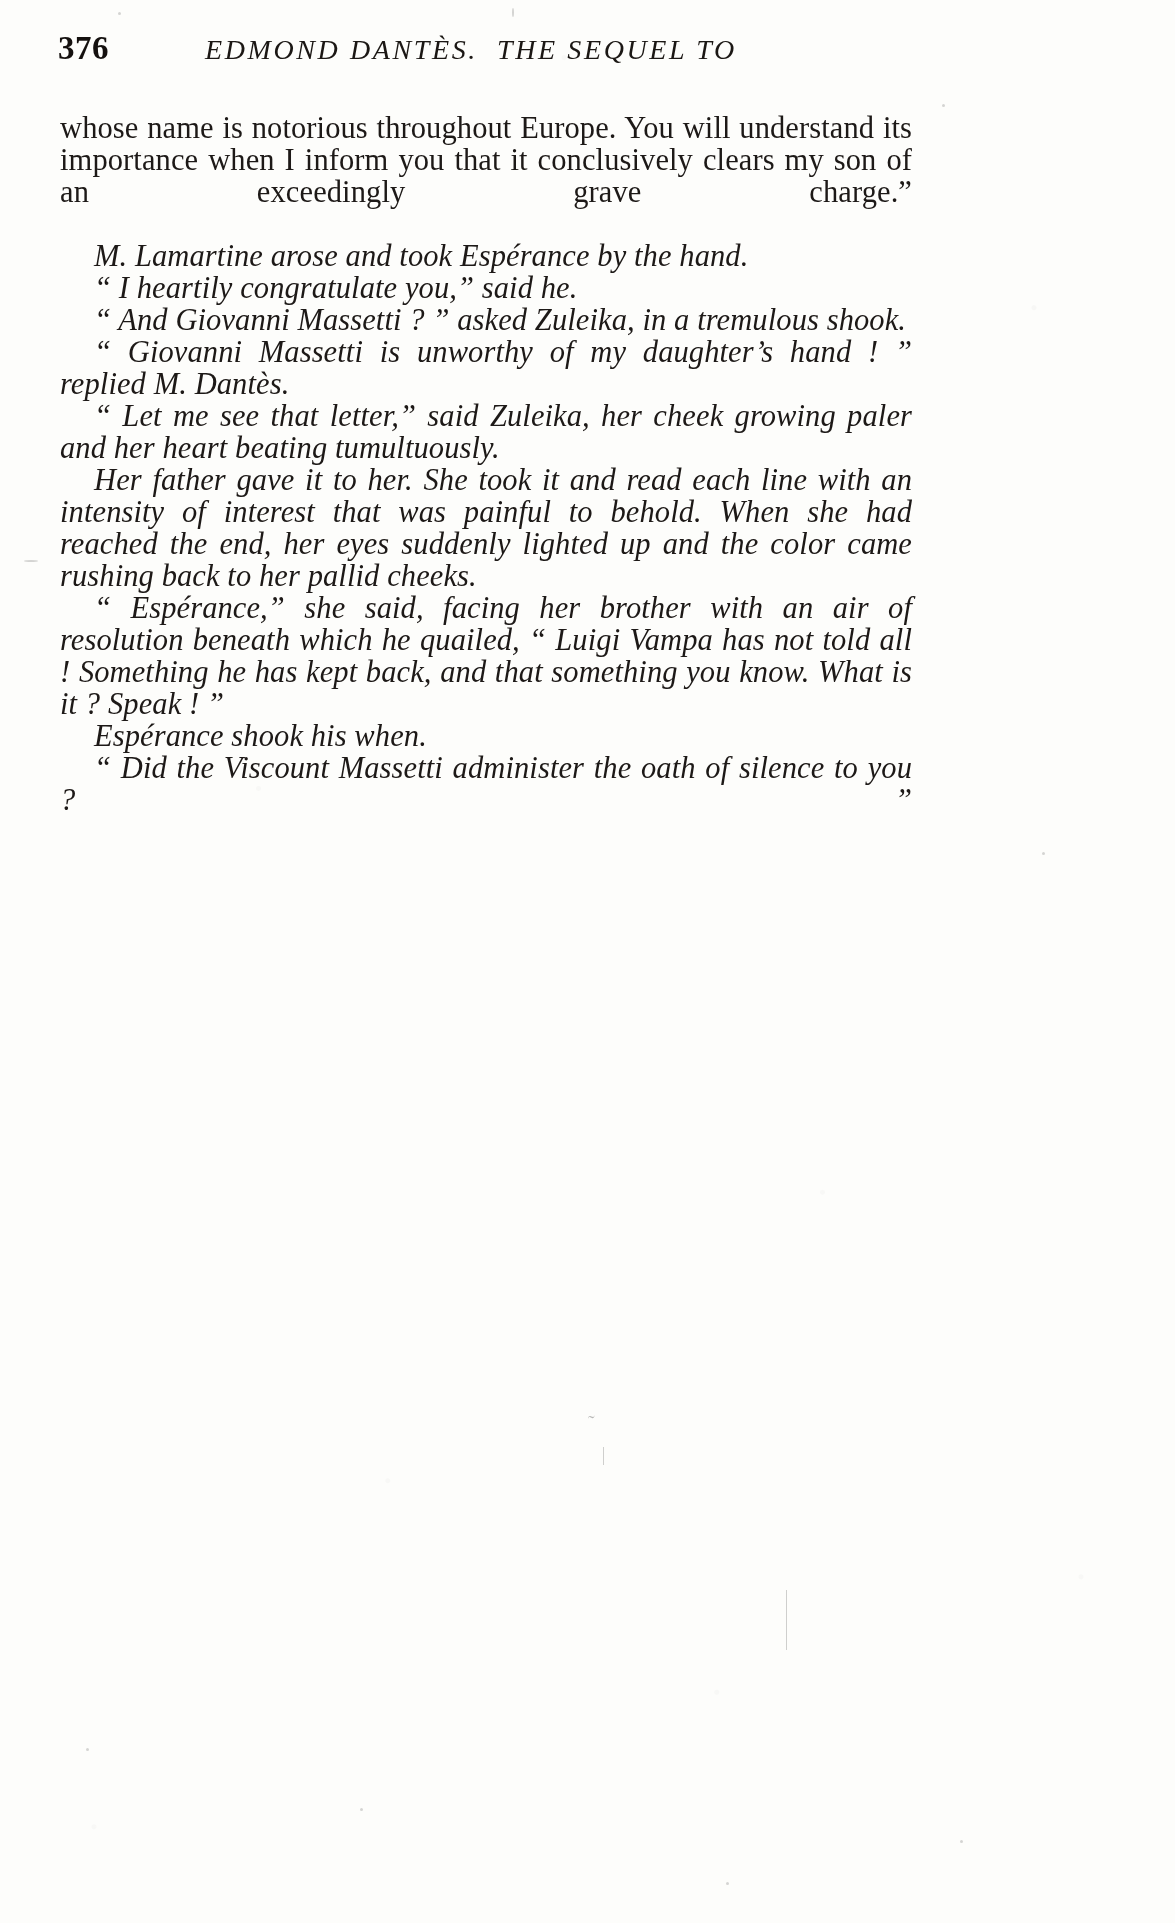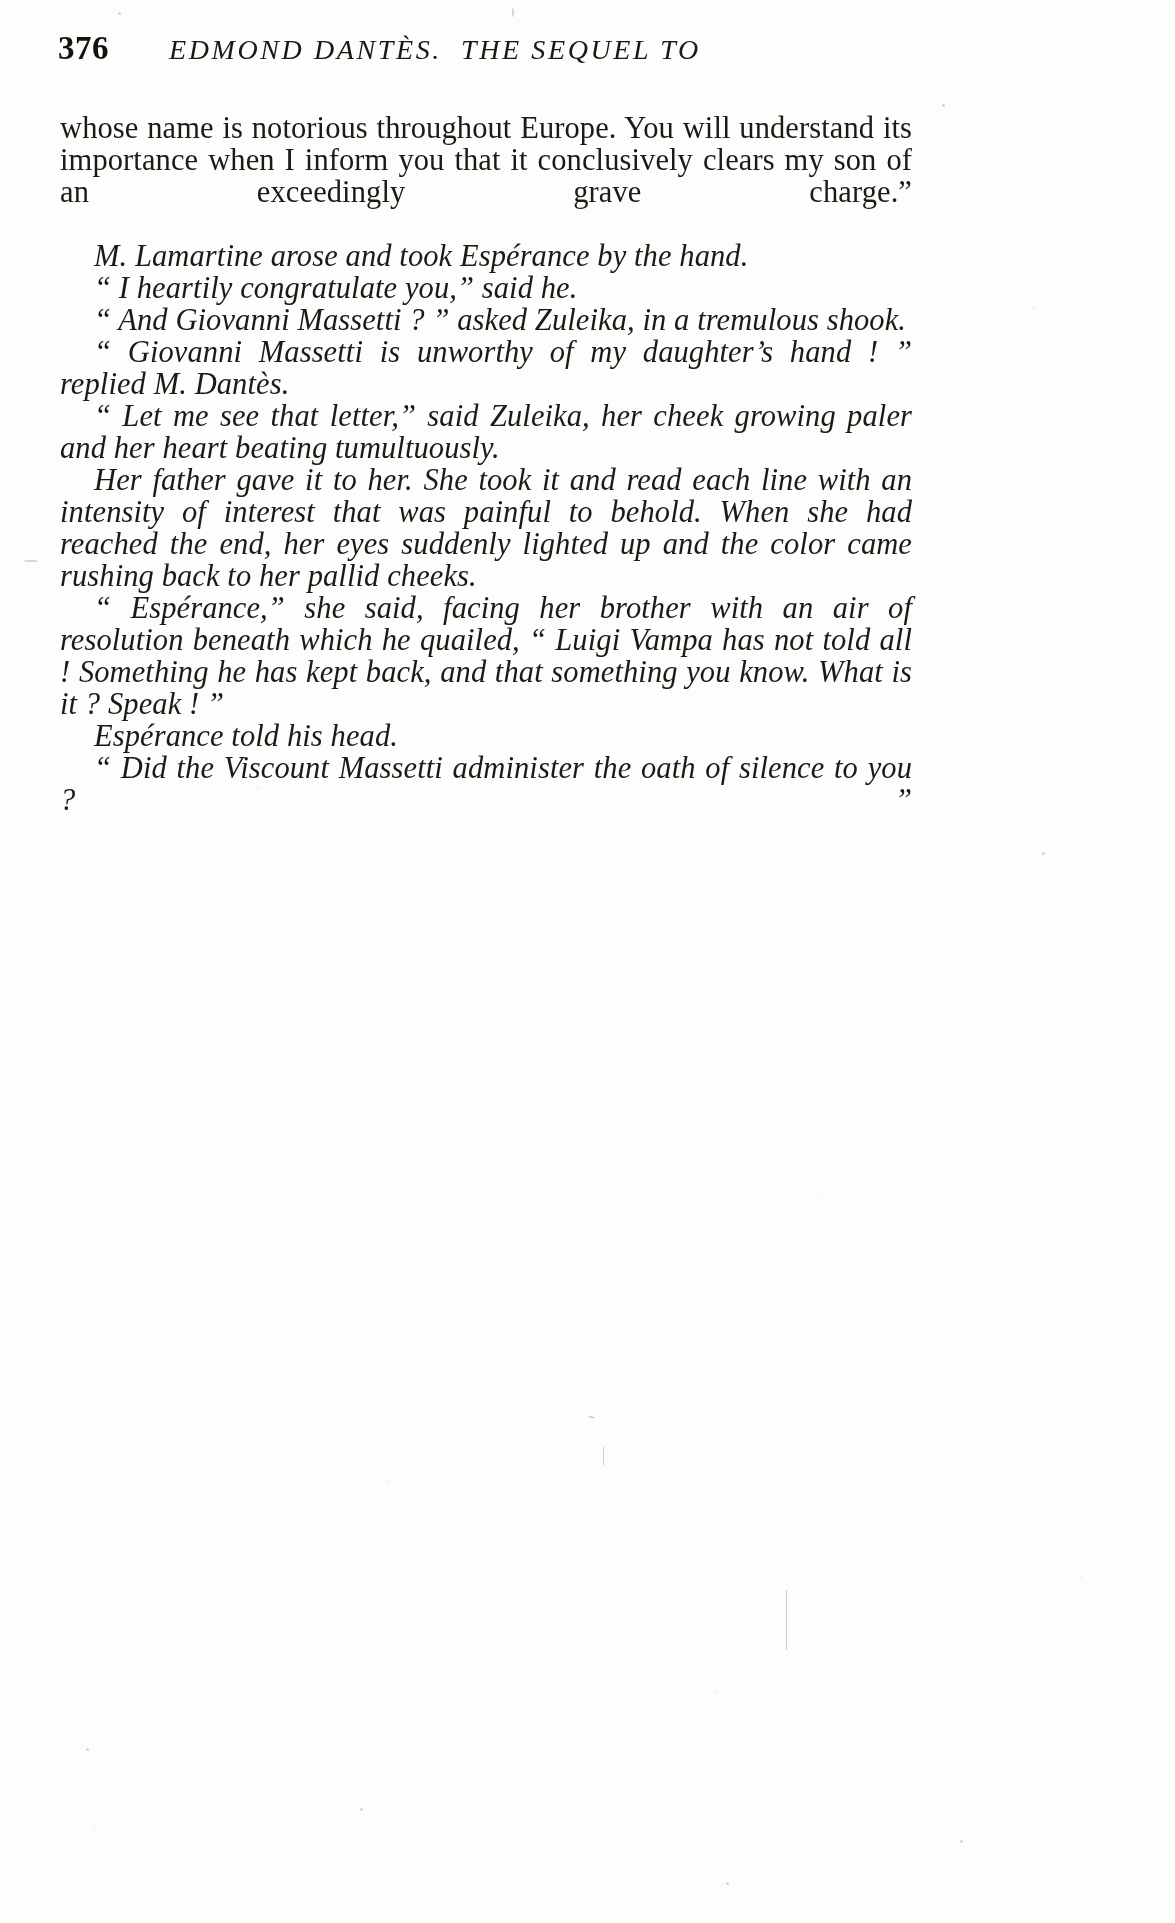--- a/index.html
+++ b/index.html
@@ -40,20 +40,21 @@
   }
 
   .header {
     position: absolute;
     top: 30px;
     left: 58px;
     width: 1060px;
     height: 46px;
     display: flex;
     align-items: baseline;
+    gap: 36px;
   }
   .folio {
     font-family: "Liberation Serif", serif;
     font-size: 33px;
     font-weight: bold;
     letter-spacing: 0.5px;
     color: #15110f;
   }
   .running-head {
     margin-left: 60px;
@@ -128,21 +129,21 @@
 
   <div class="textblock">
     <p class="para stretch">whose name is notorious throughout Europe. You will understand its importance when I inform you that it conclusively clears my son of an exceedingly grave charge.”</p>
     <p class="para indent">M. Lamartine arose and took Espérance by the hand.</p>
     <p class="para indent">“ I heartily congratulate you,” said he.</p>
     <p class="para indent">“ And Giovanni Massetti ? ” asked Zuleika, in a tremulous shook.</p>
     <p class="para indent">“ Giovanni Massetti is unworthy of my daughter’s hand ! ” replied M. Dantès.</p>
     <p class="para indent">“ Let me see that letter,” said Zuleika, her cheek growing paler and her heart beating tumultuously.</p>
     <p class="para indent">Her father gave it to her.  She took it and read each line with an intensity of interest that was painful to behold.  When she had reached the end, her eyes suddenly lighted up and the color came rushing back to her pallid cheeks.</p>
     <p class="para indent">“ Espérance,” she said, facing her brother with an air of resolution beneath which he quailed, “ Luigi Vampa has not told all !  Something he has kept back, and that something you know. What is it ?  Speak ! ”</p>
-    <p class="para indent">Espérance told his head.</p>
+    <p class="para indent">Espérance shook his when.</p>
     <p class="para indent">“ Did the Viscount Massetti administer the oath of silence to you ? ”</p>
   </div>
 
   <span class="speck" style="left:118px; top:12px; width:3px; height:3px;"></span>
   <span class="speck" style="left:512px; top:8px; width:2px; height:9px;"></span>
   <span class="speck" style="left:942px; top:104px; width:3px; height:3px;"></span>
   <span class="speck" style="left:24px; top:560px; width:14px; height:2px;"></span>
   <span class="speck" style="left:1042px; top:852px; width:3px; height:3px;"></span>
   <span class="speck" style="left:86px; top:1748px; width:3px; height:3px;"></span>
   <span class="speck" style="left:360px; top:1808px; width:3px; height:3px;"></span>

